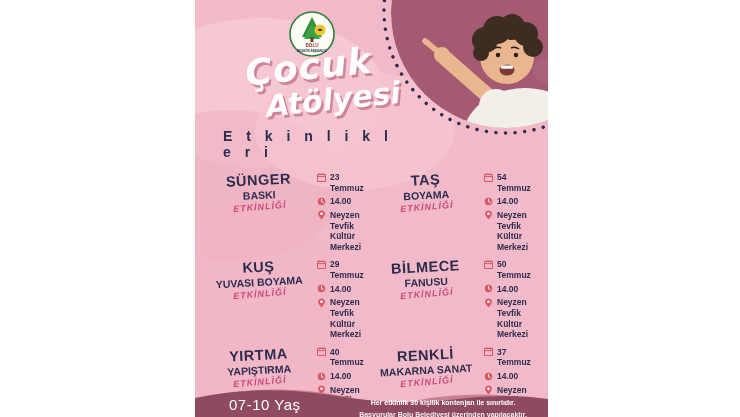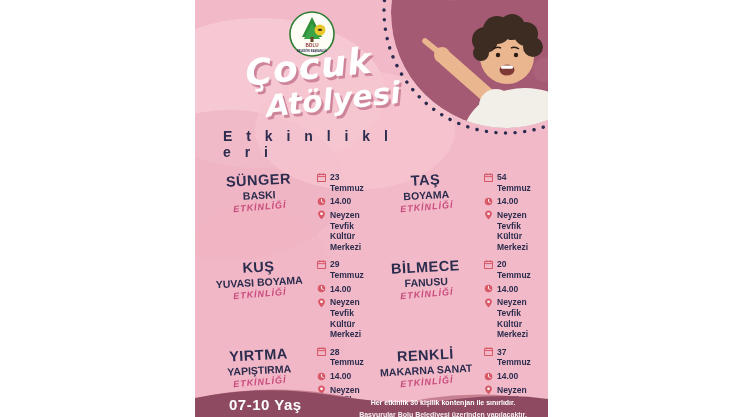--- a/index.html
+++ b/index.html
@@ -40,21 +40,21 @@
   .tl1 { font-size:14.5px; letter-spacing:.5px; line-height:1; }
   .tl2 { font-size:10.5px; line-height:1.15; margin-top:1px; }
   .ev-tag { font-size:9px; font-weight:bold; font-style:italic; letter-spacing:1px;
             color:#c94a7d; margin-top:1px; transform:rotate(-2deg); }
   .ev-details { display:flex; flex-direction:column; gap:3px; margin-left:6px; padding-top:1px; }
   .detail { display:flex; align-items:flex-start; gap:4px; color:#2b2c4e;
             font-size:8.5px; font-weight:bold; line-height:1.25; }
   .detail svg { flex:0 0 9px; margin-top:.5px; }
   .d-loc { white-space:pre-line; }
 
-  .age { position:absolute; left:34px; top:396px; font-size:15px; font-weight:bold;
+  .age { position:absolute; left:34px; top:396px; font-size:15px; font-weight:normal;
          color:#ffffff; letter-spacing:.5px; }
   .note1 { position:absolute; left:146px; top:399px; width:204px; text-align:center;
            font-size:7px; font-weight:bold; color:#ffffff; }
   .note2 { position:absolute; left:146px; top:411px; width:204px; text-align:center;
            font-size:7px; font-weight:bold; color:#ffffff; opacity:.9; }
 </style>
 </head>
 <body>
 
 <div class="stage">
@@ -236,21 +236,21 @@
       <div class="ev-tag">ETKİNLİĞİ</div>
     </div>
     <div class="ev-details">
       <div class="detail">
         <svg width="9" height="9" viewBox="0 0 10 10">
           <rect x="0.5" y="1.5" width="9" height="8" rx="1.2" fill="none" stroke="#d85868" stroke-width="1.2"></rect>
           <line x1="3" y1="0.5" x2="3" y2="2.5" stroke="#d85868" stroke-width="1.2"></line>
           <line x1="7" y1="0.5" x2="7" y2="2.5" stroke="#d85868" stroke-width="1.2"></line>
           <line x1="1" y1="4" x2="9" y2="4" stroke="#d85868" stroke-width="1.1"></line>
         </svg>
-        <span class="d-date">20 Temmuz</span>
+        <span class="d-date">50 Temmuz</span>
       </div>
       <div class="detail">
         <svg width="9" height="9" viewBox="0 0 10 10">
           <circle cx="5" cy="5" r="4.2" fill="#d85868"></circle>
           <path d="M5 2.6 L5 5.2 L7 6.2" stroke="#ffffff" stroke-width="1" fill="none" stroke-linecap="round"></path>
         </svg>
         <span class="d-time">14.00</span>
       </div>
       <div class="detail">
         <svg width="9" height="10" viewBox="0 0 10 11">
@@ -271,21 +271,21 @@
       <div class="ev-tag">ETKİNLİĞİ</div>
     </div>
     <div class="ev-details">
       <div class="detail">
         <svg width="9" height="9" viewBox="0 0 10 10">
           <rect x="0.5" y="1.5" width="9" height="8" rx="1.2" fill="none" stroke="#d85868" stroke-width="1.2"></rect>
           <line x1="3" y1="0.5" x2="3" y2="2.5" stroke="#d85868" stroke-width="1.2"></line>
           <line x1="7" y1="0.5" x2="7" y2="2.5" stroke="#d85868" stroke-width="1.2"></line>
           <line x1="1" y1="4" x2="9" y2="4" stroke="#d85868" stroke-width="1.1"></line>
         </svg>
-        <span class="d-date">28 Temmuz</span>
+        <span class="d-date">40 Temmuz</span>
       </div>
       <div class="detail">
         <svg width="9" height="9" viewBox="0 0 10 10">
           <circle cx="5" cy="5" r="4.2" fill="#d85868"></circle>
           <path d="M5 2.6 L5 5.2 L7 6.2" stroke="#ffffff" stroke-width="1" fill="none" stroke-linecap="round"></path>
         </svg>
         <span class="d-time">14.00</span>
       </div>
       <div class="detail">
         <svg width="9" height="10" viewBox="0 0 10 11">

